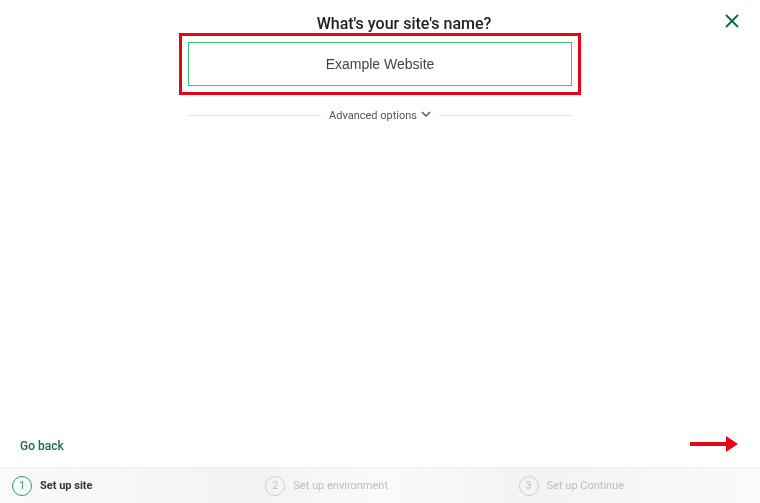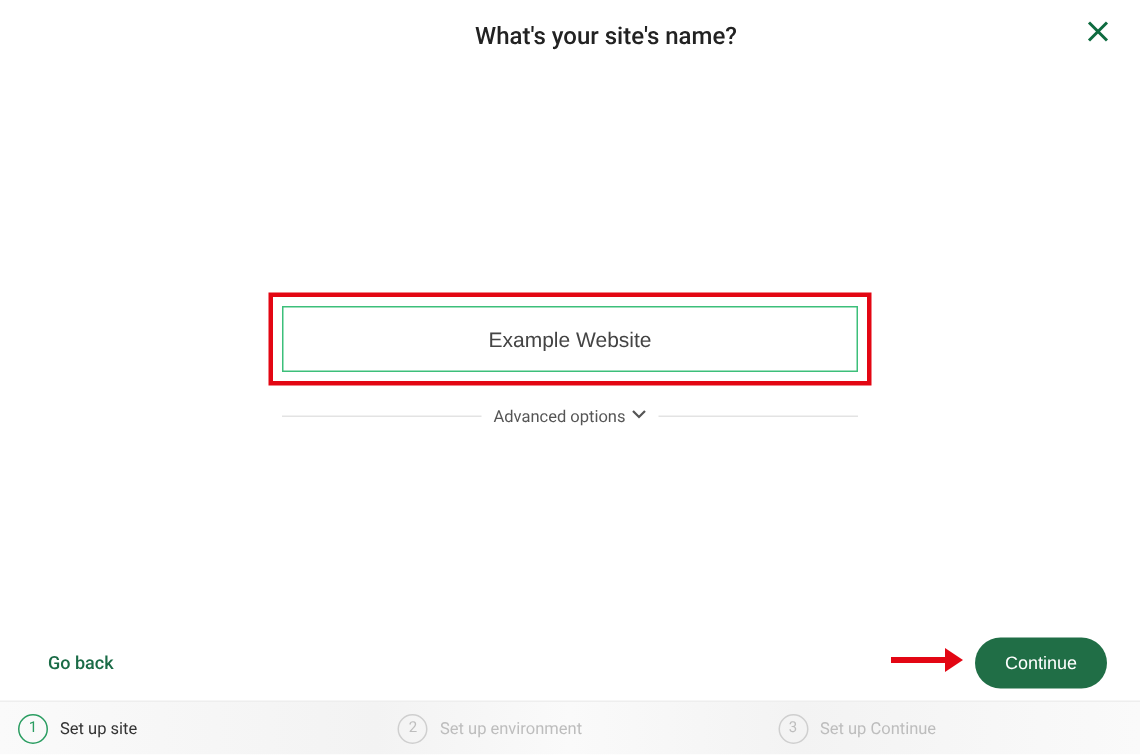--- a/index.html
+++ b/index.html
@@ -34,21 +34,20 @@
       color: #0e6b3f;
     }
     .close-btn svg { width: 14px; height: 14px; }
     .main-content {
       width: 100%;
       display: flex;
       flex-direction: column;
       align-items: center;
     }
     .input-highlight {
-      margin-top: 162px;
       border: 3px solid #e30613;
       padding: 6px;
       width: 402px;
       display: flex;
       justify-content: center;
     }
     .site-name-input {
       width: 384px;
       height: 44px;
       border: 1px solid #3cbf7a;
@@ -74,21 +73,21 @@
       font-size: 11px;
       color: #555;
       display: flex;
       align-items: center;
       gap: 4px;
       cursor: pointer;
     }
     .advanced-toggle svg { width: 10px; height: 10px; }
     .footer-actions {
       position: absolute;
-      left: 12px; right: 0;
+      left: 0; right: 0;
       bottom: 44px;
       padding: 0 22px 0 20px;
       display: flex;
       align-items: center;
       justify-content: space-between;
     }
     .go-back {
       font-size: 12px;
       color: #1a6b46;
       font-weight: 500;
@@ -129,21 +128,21 @@
     }
     .step .circle {
       width: 20px; height: 20px;
       border-radius: 50%;
       display: flex;
       align-items: center;
       justify-content: center;
       font-size: 10px;
     }
     .step.active .circle { border: 1.5px solid #2a9d61; color: #2a9d61; }
-    .step.active .label { color: #333; }
+    .step.active .label { color: #333; font-weight: bold; }
     .step.inactive .circle { border: 1.5px solid #cfcfcf; color: #bdbdbd; }
     .step.inactive .label { color: #bdbdbd; }
   </style>
 </head>
 <body>
 
 <div class="header">
   <h1 class="page-title">What's your site's name?</h1>
 </div>
 
@@ -177,21 +176,20 @@
 
 <div class="footer-actions">
   <span class="go-back">Go back</span>
   <div class="continue-wrap">
     <span class="arrow-annot">
       <svg viewBox="0 0 50 22">
         <line x1="2" y1="11" x2="40" y2="11" stroke="#e30613" stroke-width="4"></line>
         <polygon points="38,3 50,11 38,19" fill="#e30613"></polygon>
       </svg>
     </span>
-    <button class="continue-btn">Continue</button>
   </div>
 </div>
 
 <div class="steps-bar">
   <div class="step active">
     <span class="circle">1</span>
     <span class="label">Set up site</span>
   </div>
   <div class="step inactive">
     <span class="circle">2</span>

